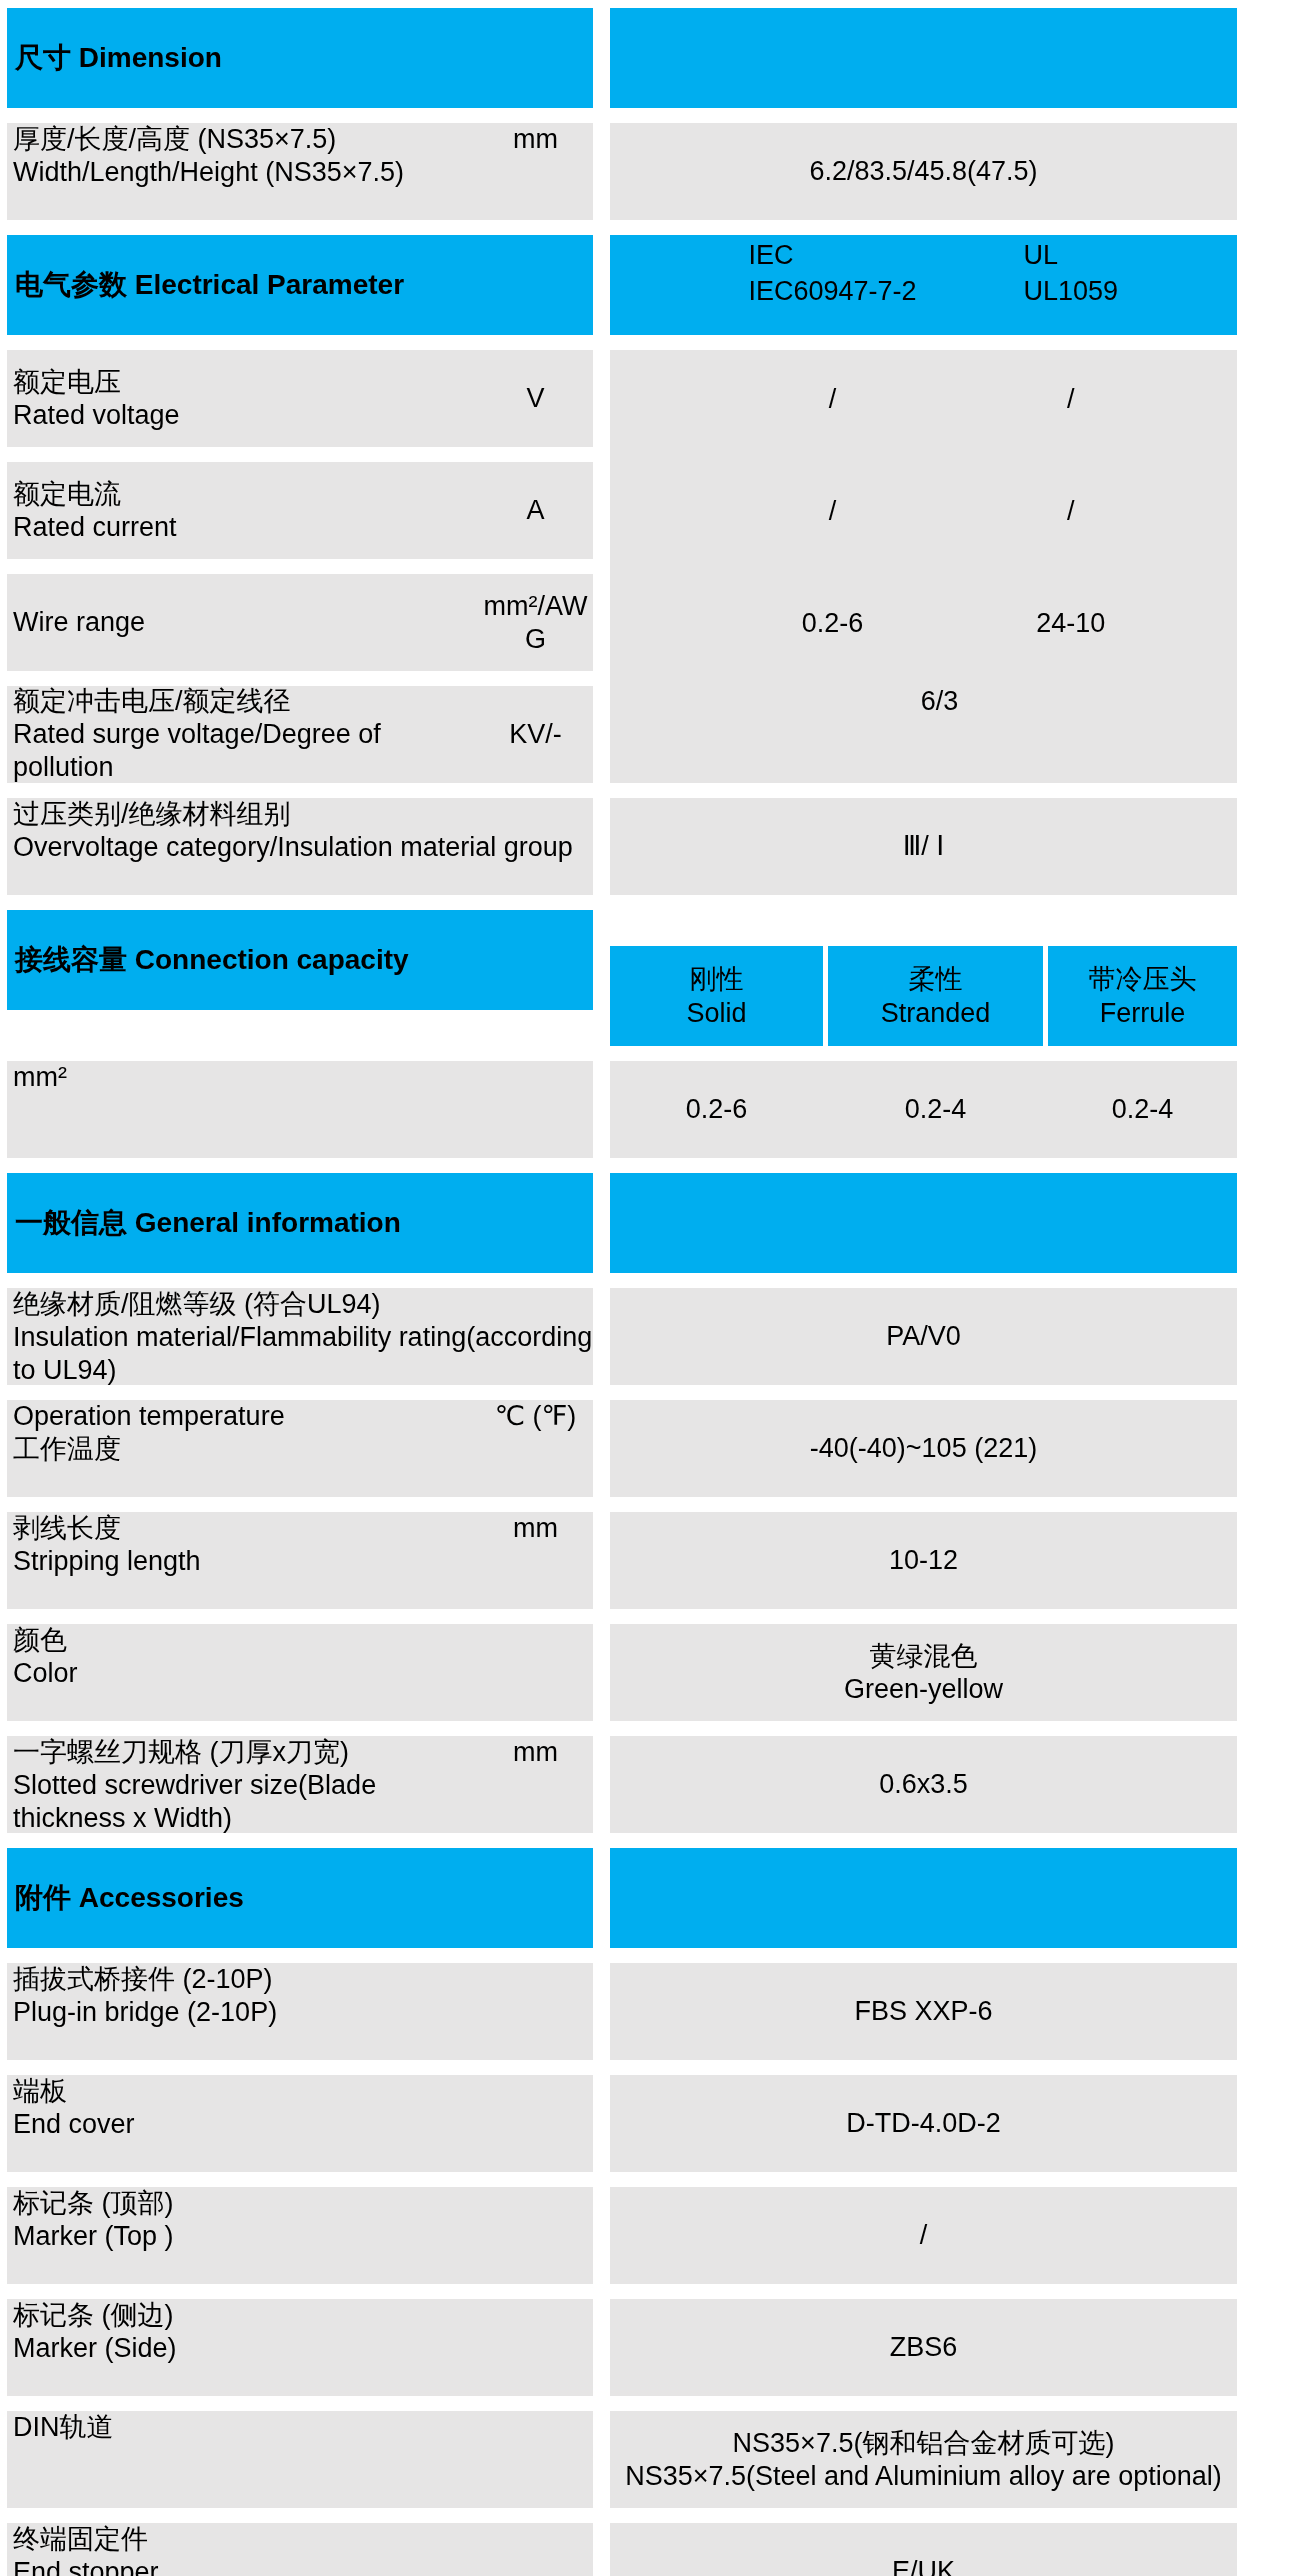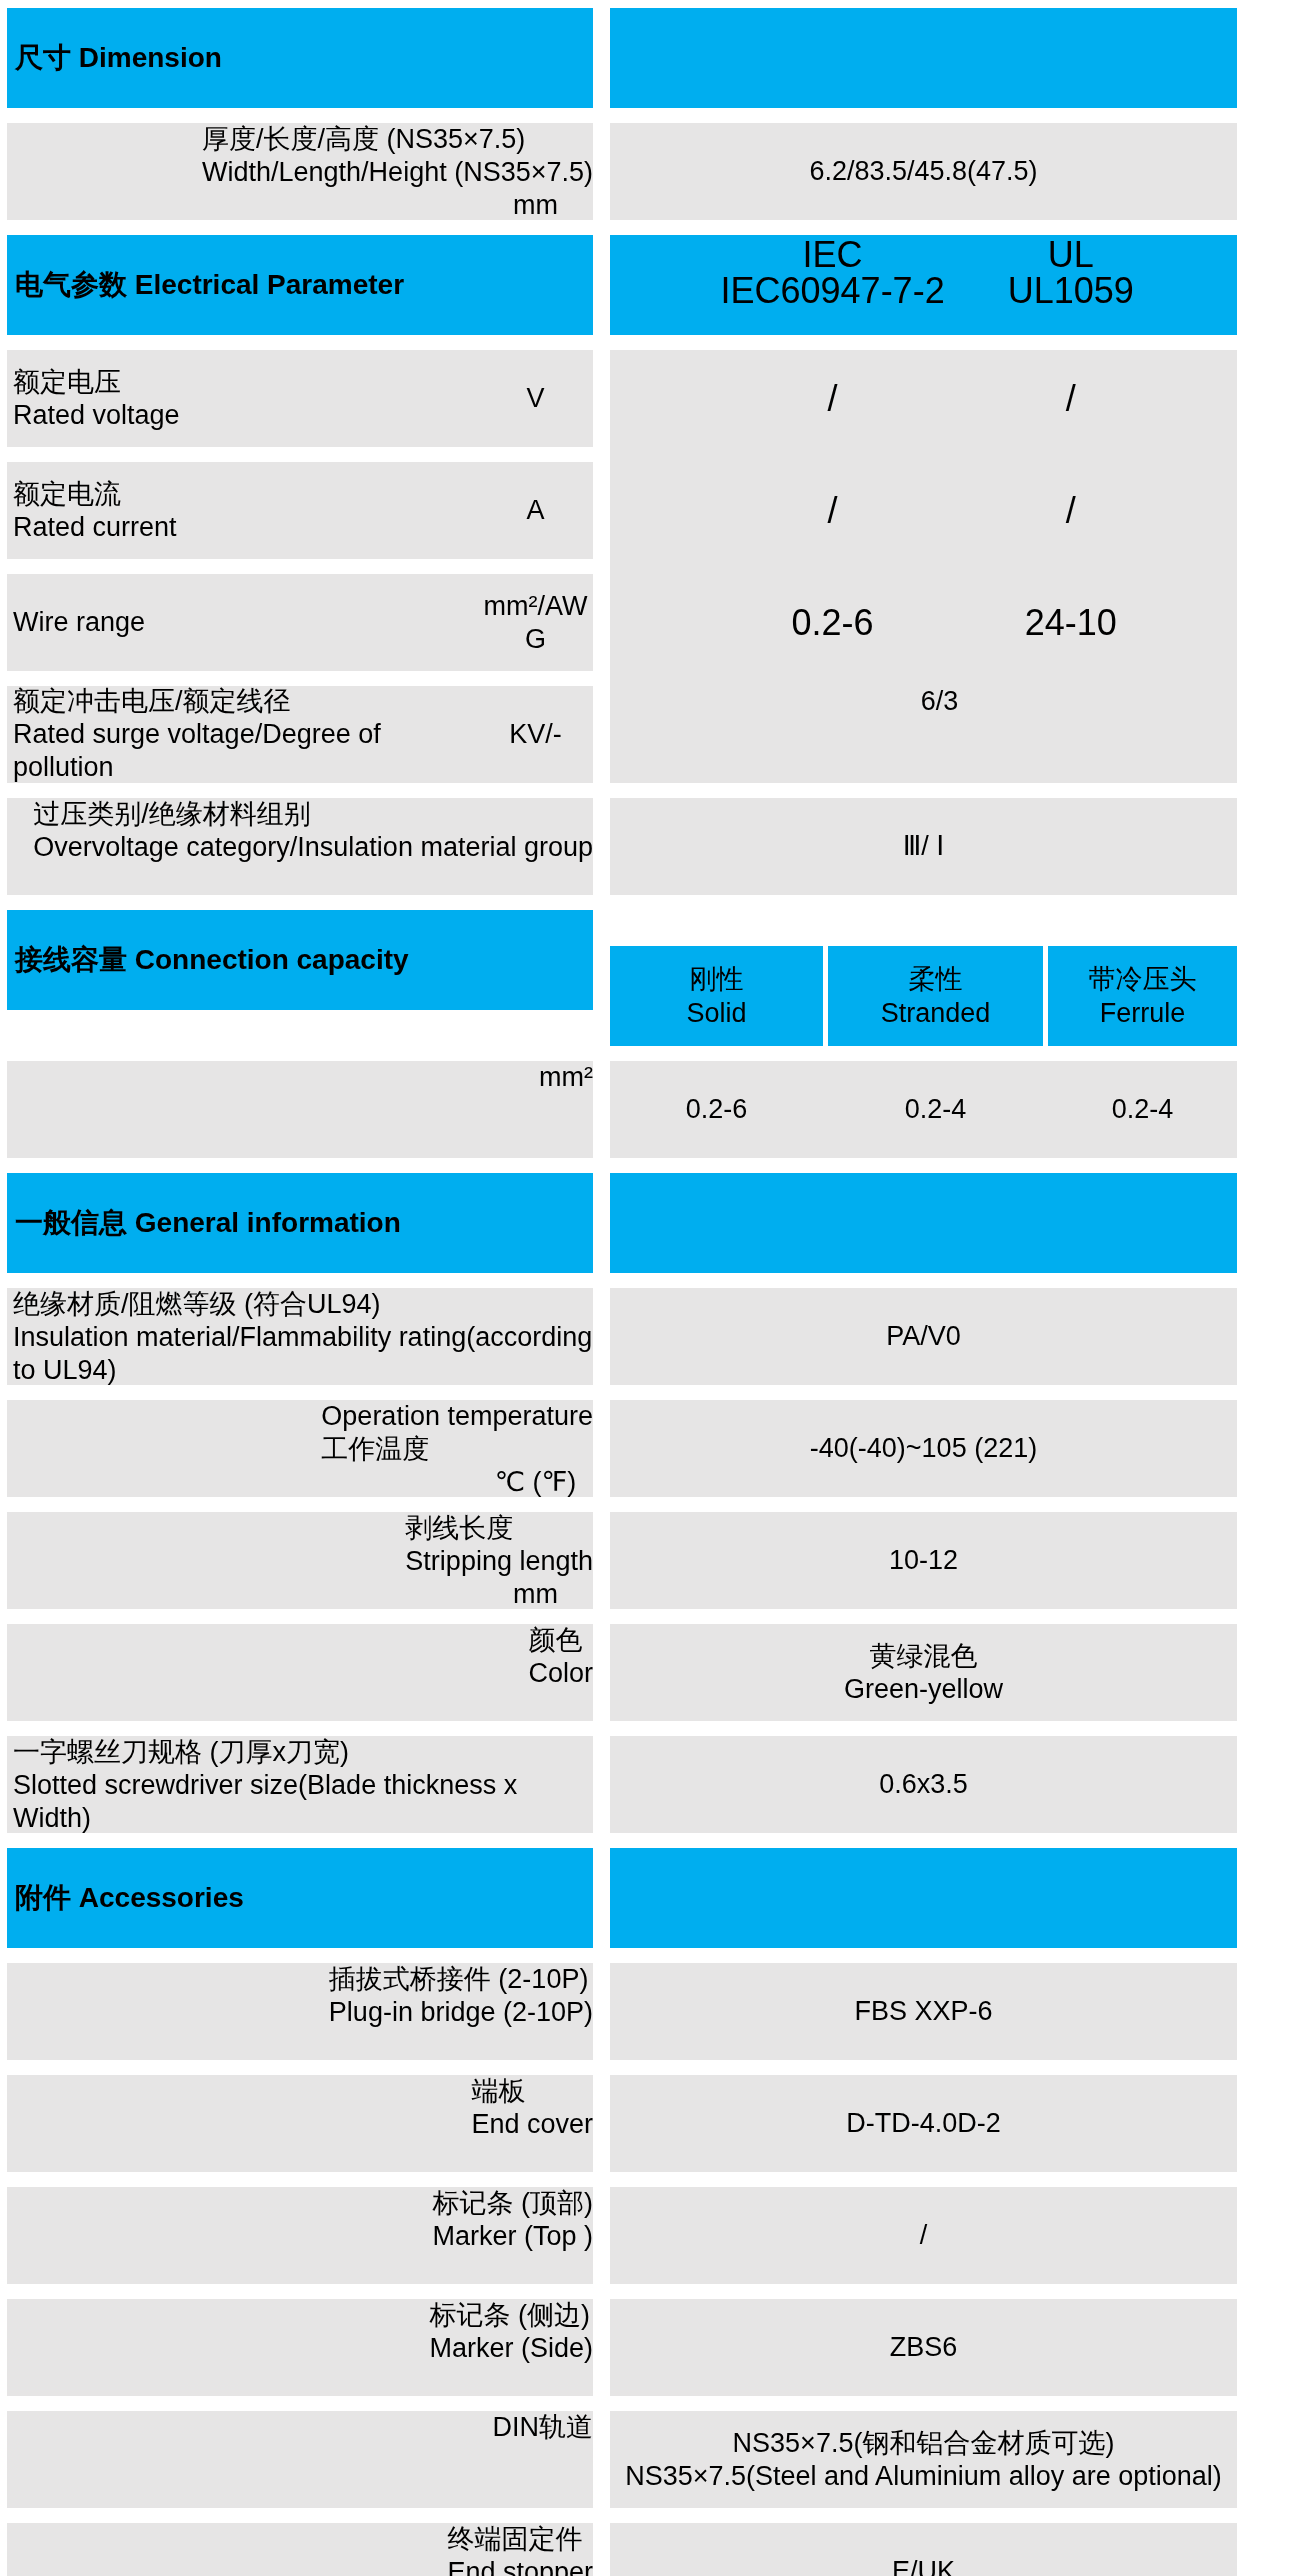--- a/index.html
+++ b/index.html
@@ -16,28 +16,28 @@
     color:var(--text);
   }
   .table{padding:8px 6px 0 7px;}
   .band{display:flex;margin-bottom:15px;}
   .band:last-child{margin-bottom:0;}
   .lcol{width:586px;}
   .rcol{width:627px;margin-left:17px;}
   .h{height:100px;background:var(--accent);}
   .r{height:97px;background:var(--row-bg);}
   .hcell{display:flex;align-items:center;padding-left:8px;font-weight:bold;font-size:28px;}
-  .rowl{display:flex;align-items:flex-end;padding-left:6px;overflow:hidden;flex-direction:column;}
+  .rowl{display:flex;align-items:flex-start;padding-left:6px;overflow:hidden;}
   .lbl{flex:1;line-height:33px;font-size:27px;}
   .unit{width:115px;text-align:center;line-height:33px;font-size:27px;}
   .brk{word-break:break-all;}
   .cen{display:flex;align-items:center;justify-content:center;text-align:center;line-height:33px;font-size:27px;}
   .cen2{display:flex;flex-direction:column;align-items:center;justify-content:center;text-align:left;line-height:33px;font-size:27px;}
   .rel{position:relative;}
-  .pos{position:absolute;top:50%;transform:translate(-50%,-50%);text-align:center;line-height:36px;font-size:36px;white-space:nowrap;}
+  .pos{position:absolute;top:50%;transform:translate(-50%,-50%);text-align:left;line-height:36px;font-size:27px;white-space:nowrap;}
   .pA{left:35.5%;}
   .pB{left:73.5%;}
   .hpos{top:calc(50% - 12px);}
   
   .elleft .subrow{height:97px;margin-bottom:15px;background:var(--row-bg);display:flex;align-items:center;padding-left:6px;overflow:hidden;}
   .elleft .subrow:last-child{margin-bottom:0;}
   .elright{background:var(--row-bg);}
   .vrow{height:97px;margin-bottom:15px;position:relative;}
   .vrow:last-child{margin-bottom:0;}
   .vcen{display:flex;align-items:flex-start;justify-content:center;height:97px;font-size:27px;padding-left:32px;}

